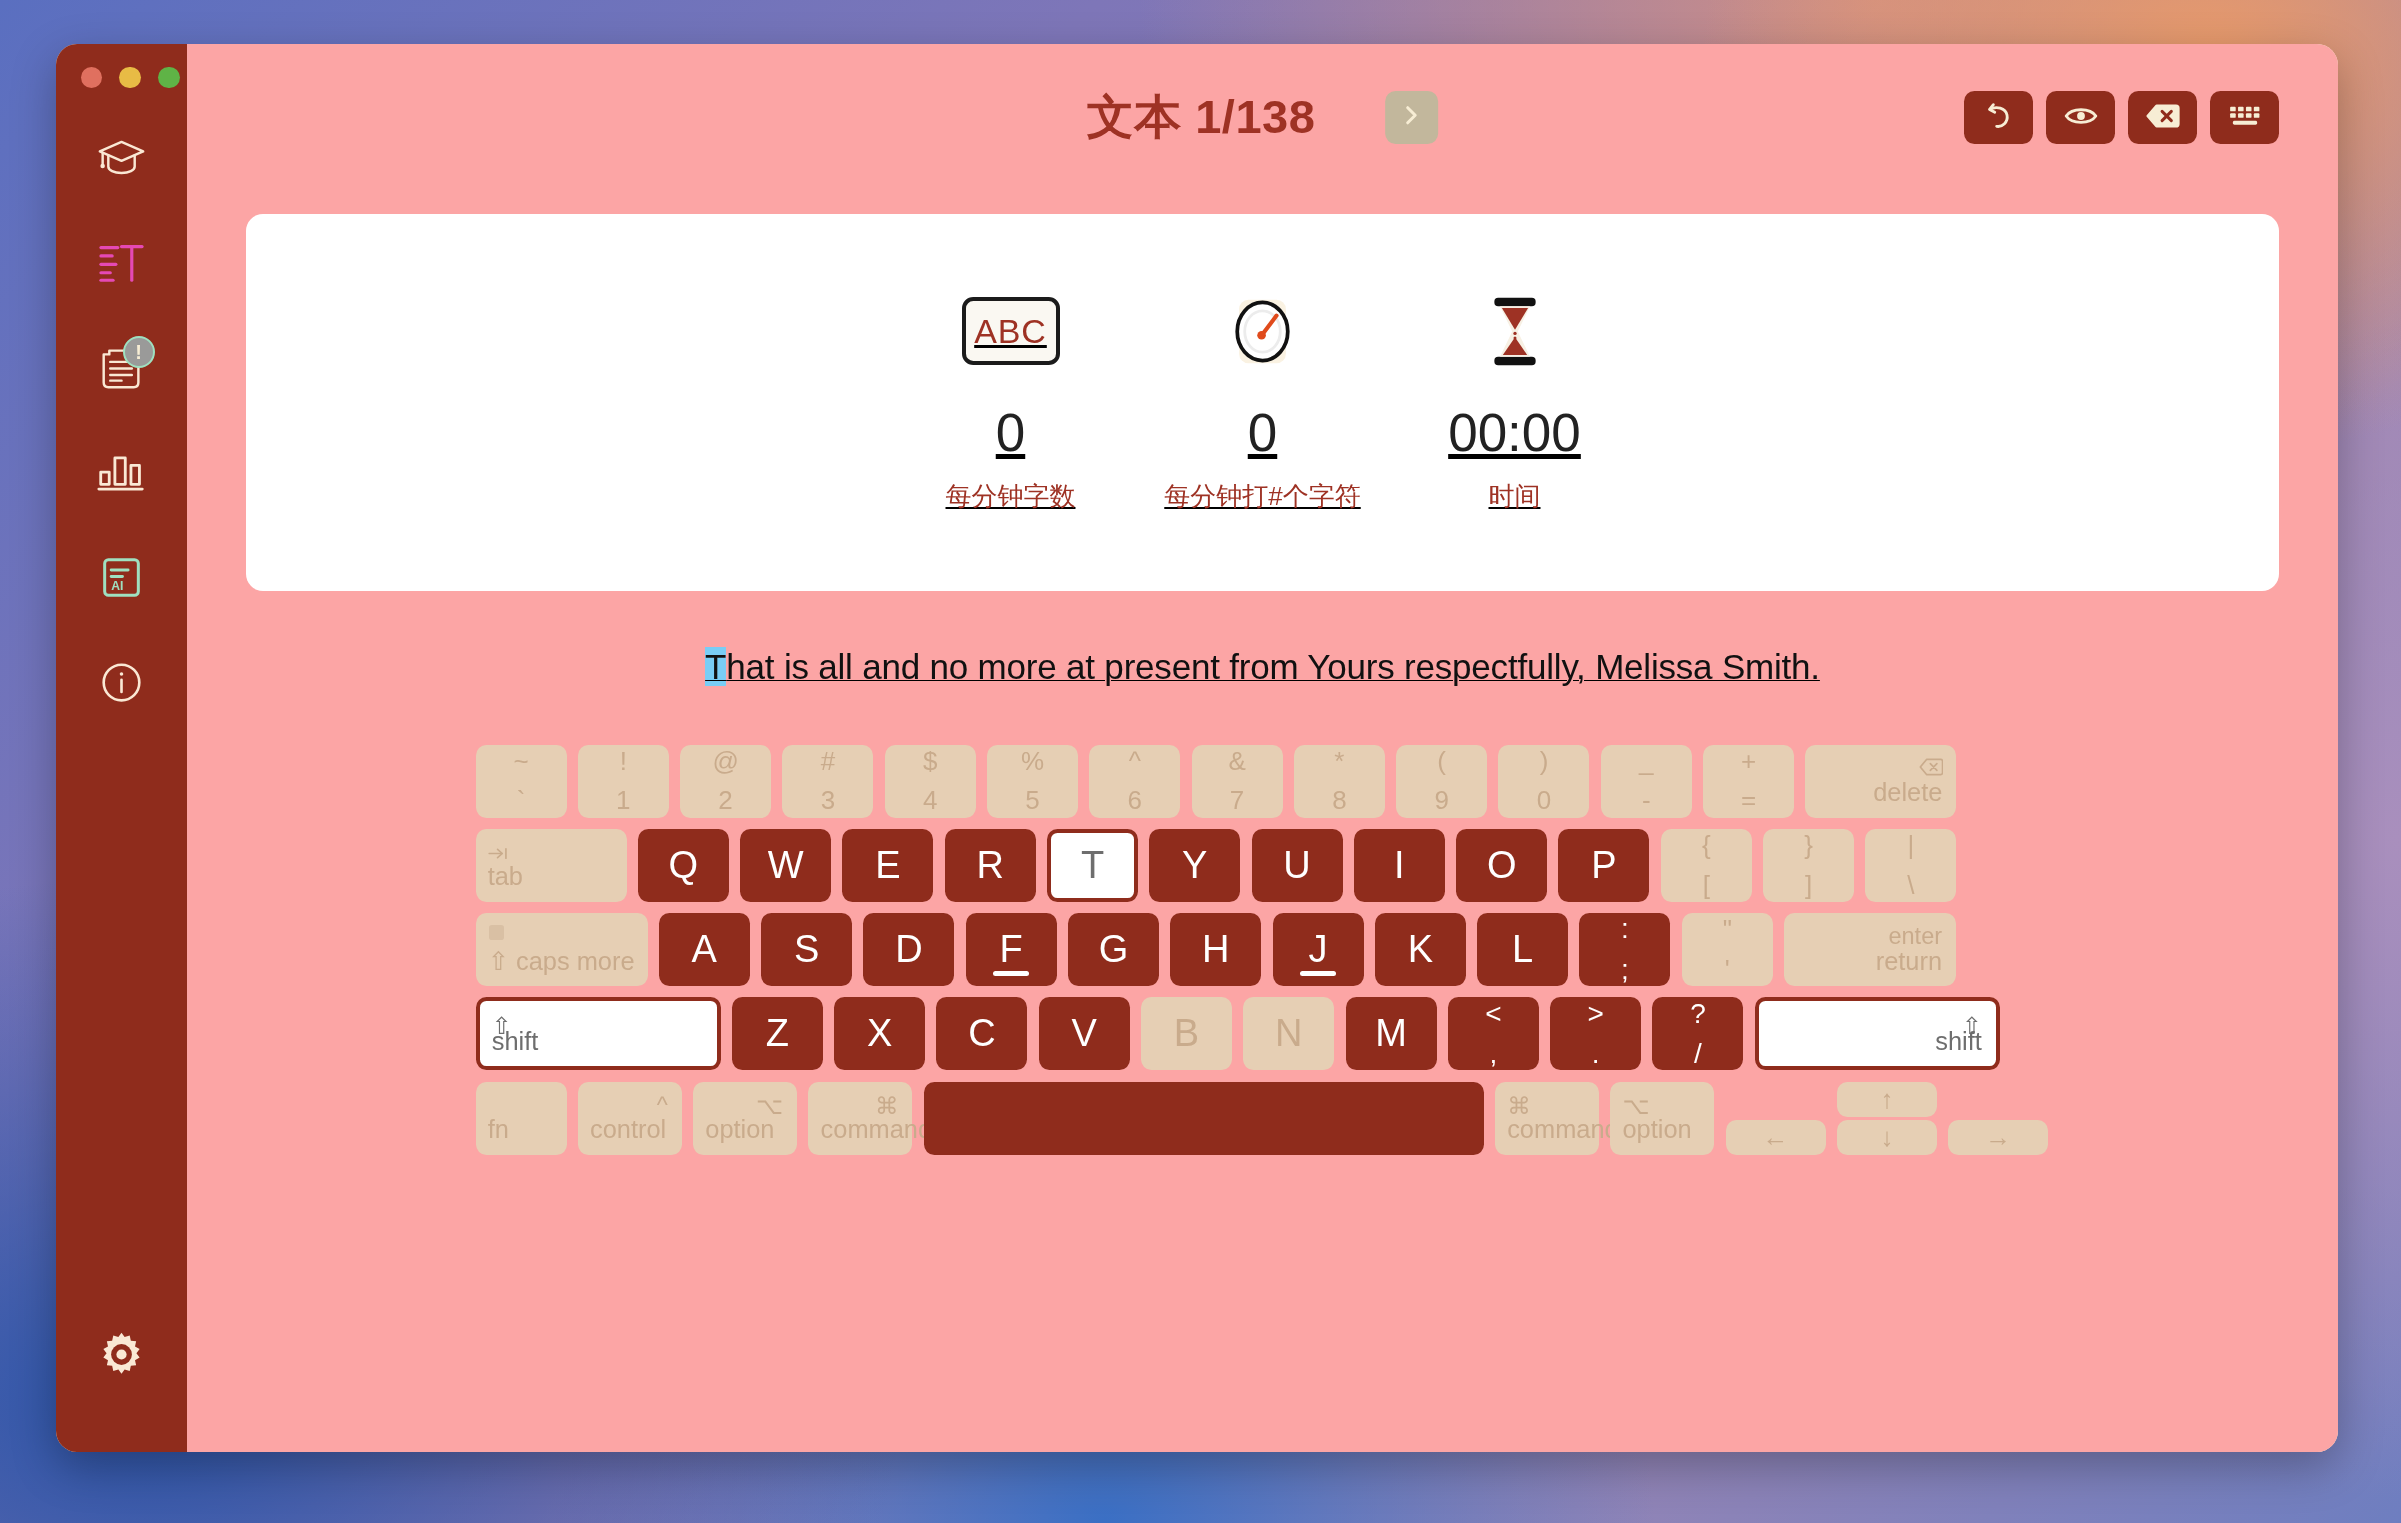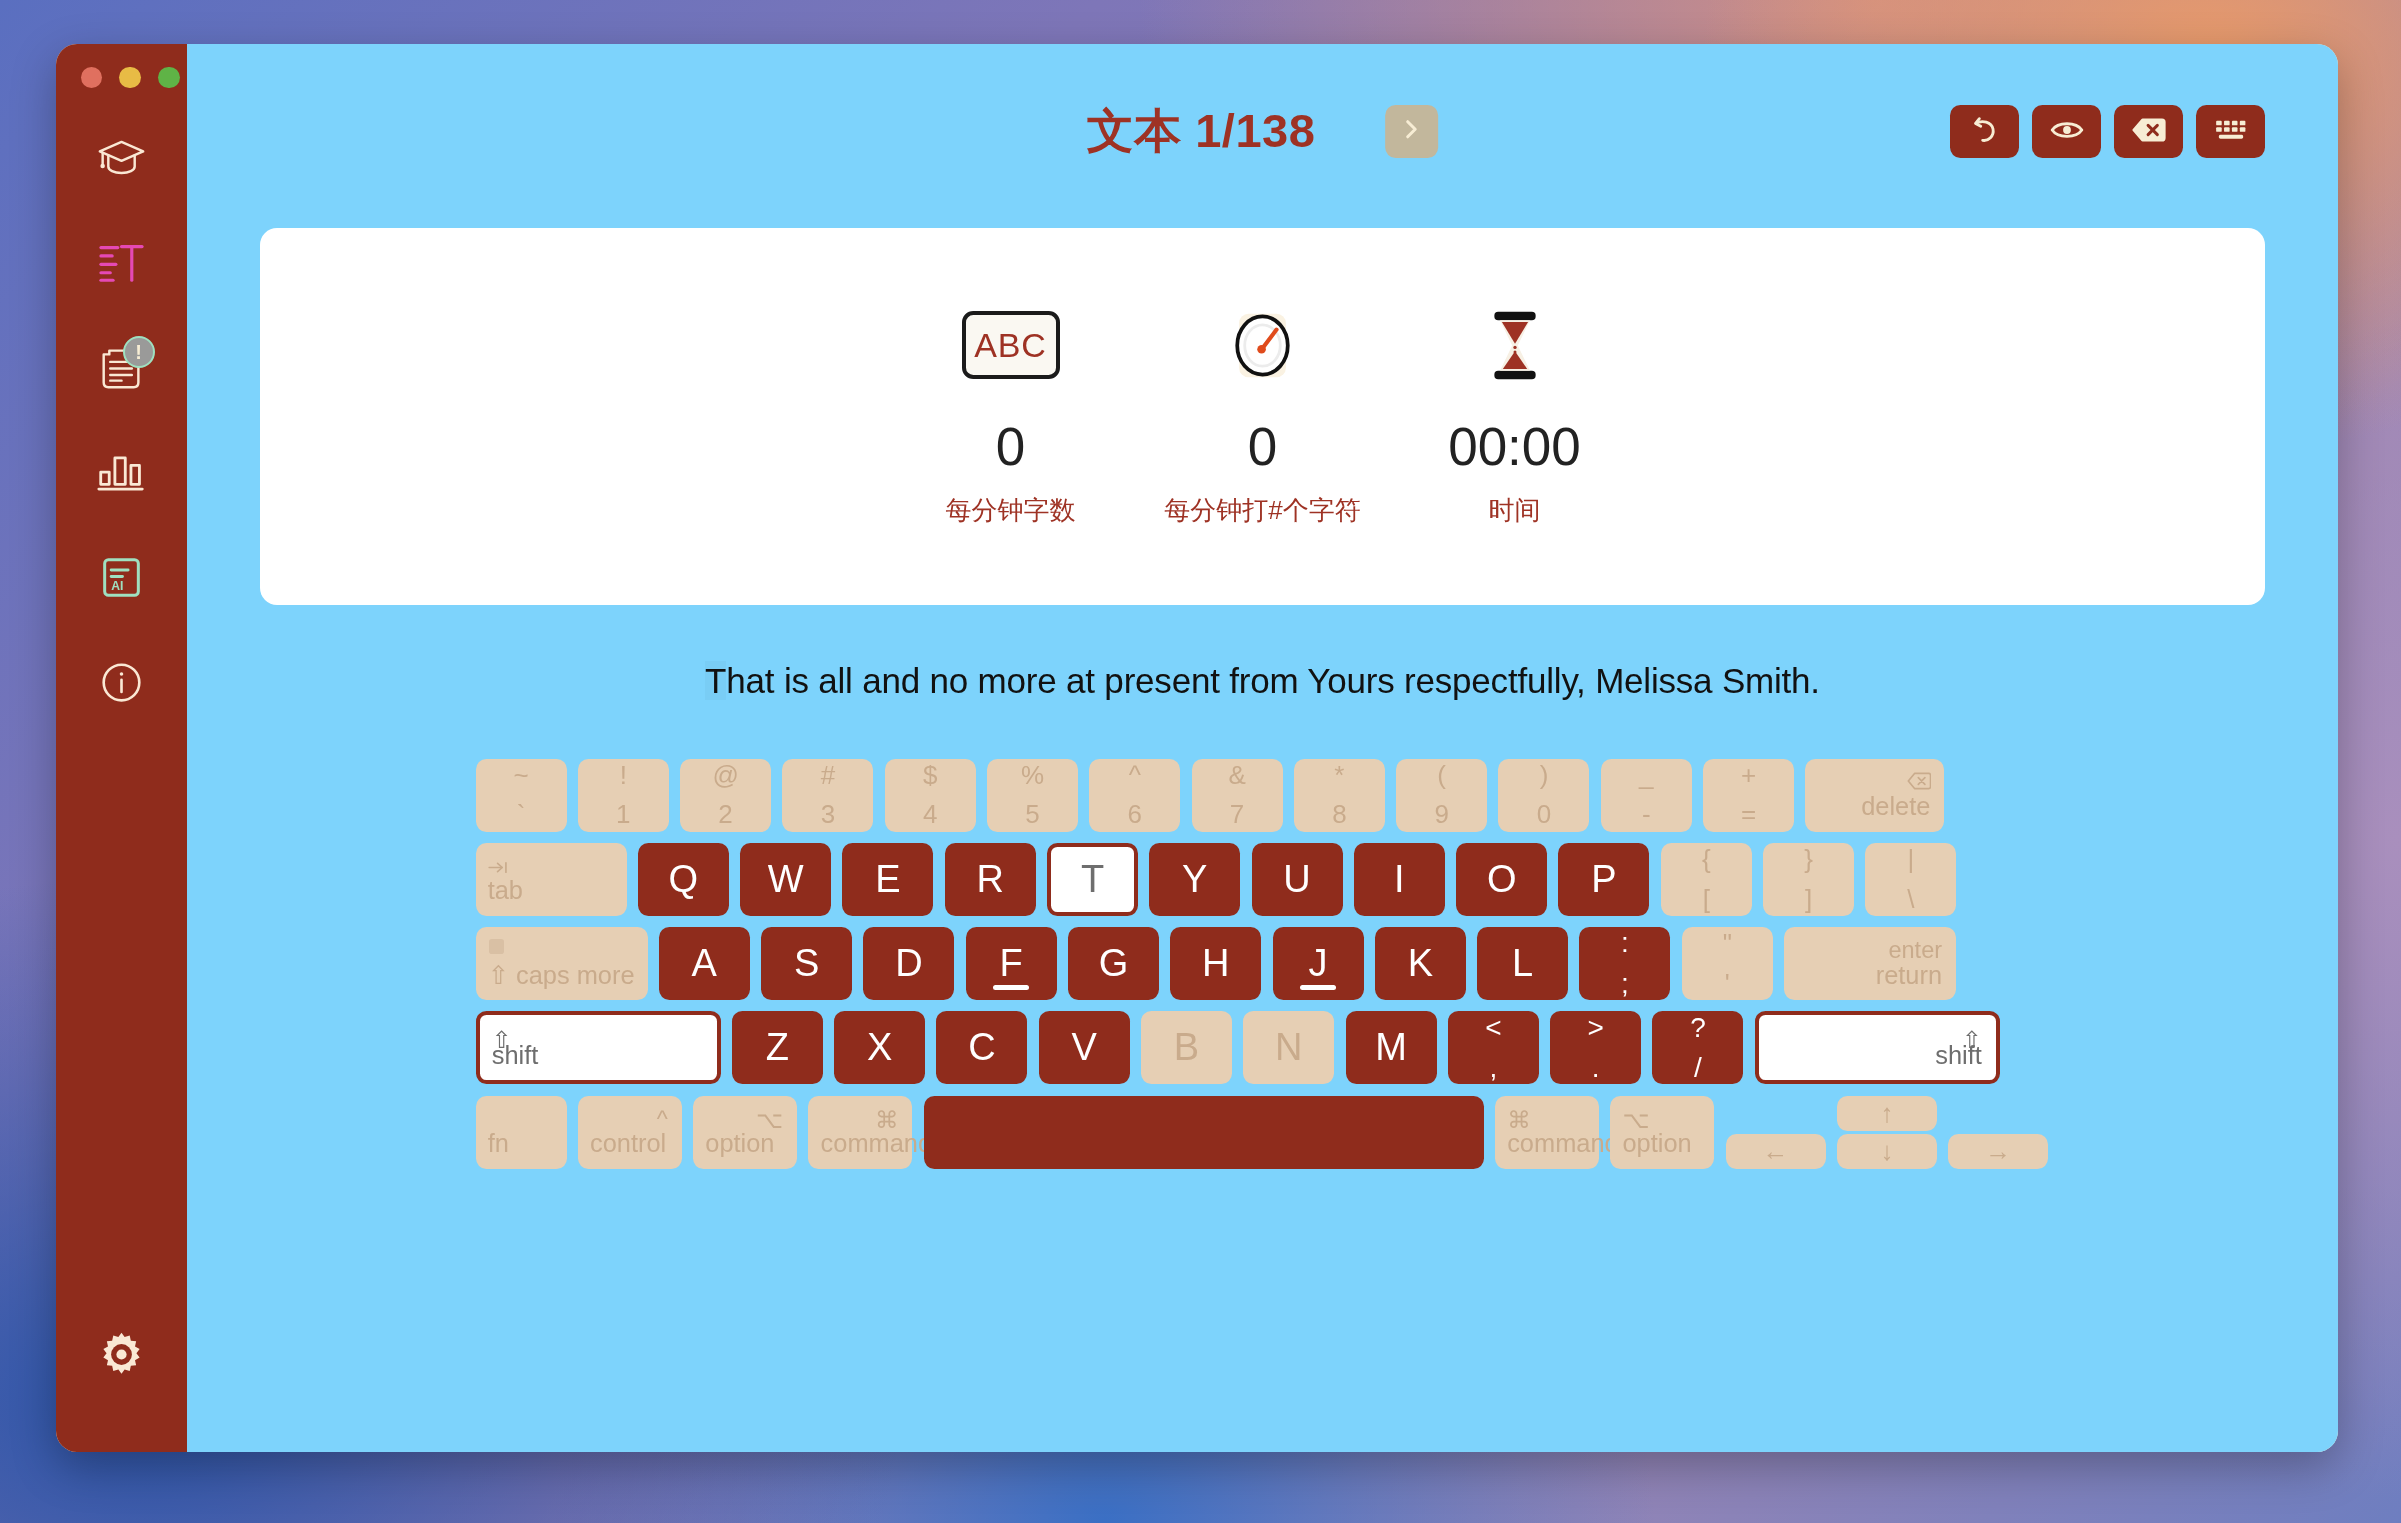--- a/index.html
+++ b/index.html
@@ -75,22 +75,23 @@
   }
   .settings-wrap {
     margin-top: auto;
     margin-bottom: 68px;
   }
 
   
   .main {
     flex: 1;
     position: relative;
-    background: #7dd3fc;
-    padding: 14px;
+    background: #fca5a5;
+    padding: 0;
+    text-decoration: underline;
   }
 
   .header {
     height: 146px;
     position: relative;
     display: flex;
     align-items: center;
   }
   .title-group {
     position: absolute;
@@ -248,21 +249,21 @@
   .key.hl .corner-br, .key.hl .corner-tr { color: #6e6e6e; }
   .homebar {
     position: absolute;
     bottom: 10.4px; left: 50%;
     transform: translateX(-50%);
     width: 36px; height: 4.7px;
     background: #ffffff;
     border-radius: 2.8px;
   }
   .k-tab { width: 151px; }
-  .k-del { width: 139px; }
+  .k-del { width: 151px; }
   .k-caps { width: 172px; }
   .k-enter { width: 172px; }
   .k-shift-l { width: 245px; }
   .k-shift-r { width: 245px; }
   .k-space { width: 560px; }
   .k-mod { width: 104px; }
   .k-fn { width: 91px; }
   .k-arrow { width: 100px; height: 35px; }
   .arrows {
     display: flex; gap: 11.3px; align-items: flex-end;

